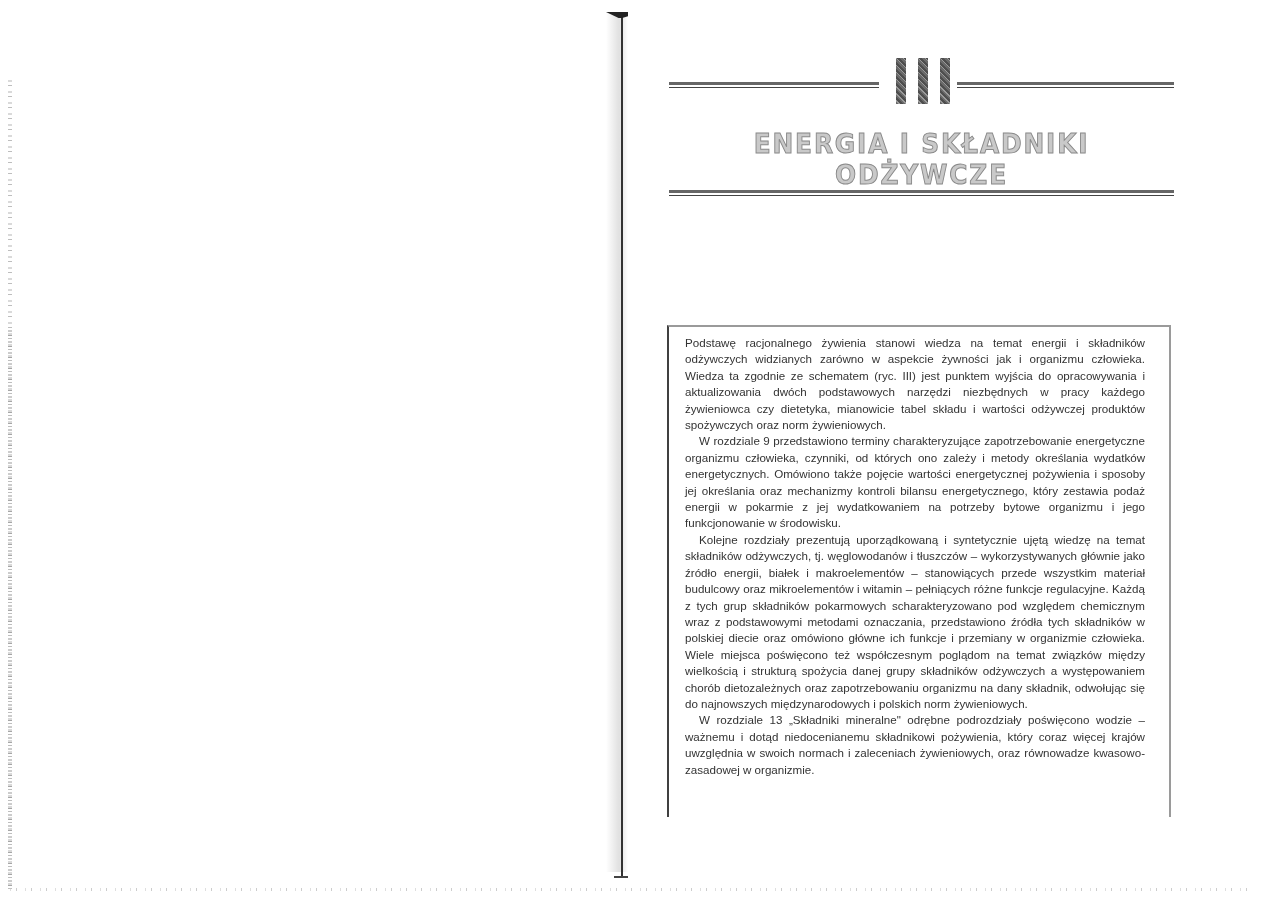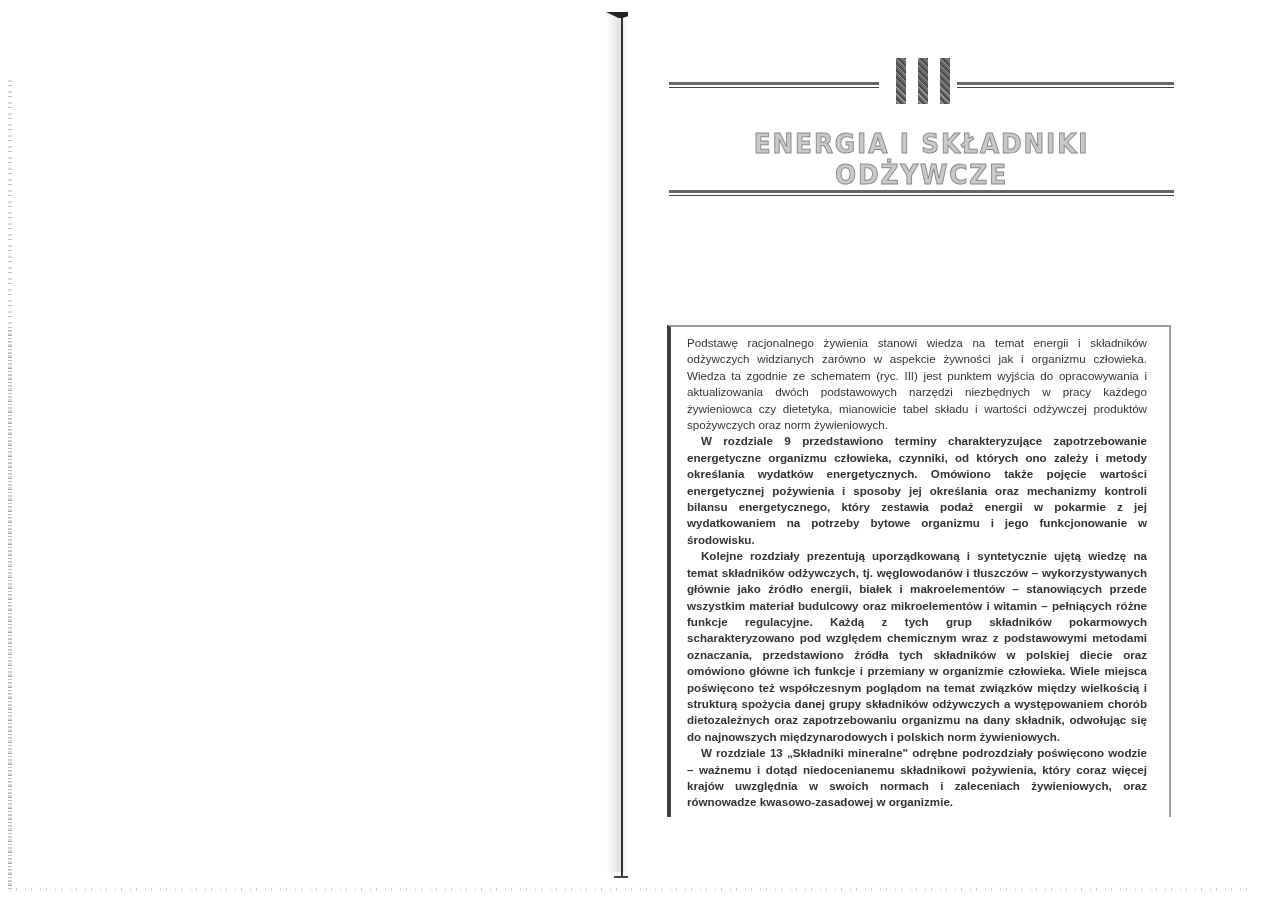--- a/index.html
+++ b/index.html
@@ -63,29 +63,29 @@
     text-align: center; font-size: 27px; font-weight: bold; letter-spacing: 2px;
     color: #c9c9c9;
     -webkit-text-stroke: 1px #8a8a8a;
     font-family: "DejaVu Sans", sans-serif;
     transform: scaleX(0.92);
   }
 
   
   .text-box {
     position: absolute; left: 667px; top: 325px; width: 504px; height: 492px;
-    border-left: 4px solid #404040; border-right: 2px solid #9a9a9a; border-top: 2px solid #9a9a9a;
+    border-left: 2px solid #404040; border-right: 2px solid #9a9a9a; border-top: 2px solid #9a9a9a;
     box-sizing: border-box;
   }
   .text-inner {
     position: absolute; left: 16px; top: 8px; width: 460px;
     font-size: 11.6px; line-height: 16.4px; color: #333; text-align: justify;
   }
   .text-inner p { margin: 0; }
-  .text-inner p.indent { text-indent: 14px; font-weight: bold; }
+  .text-inner p.indent { text-indent: 14px; }
 </style>
 </head>
 <body>
 
 <div class="spread">
 
   <div class="page-left">
     <div class="left-edge"></div>
     <div class="left-edge dense"></div>
   </div>

